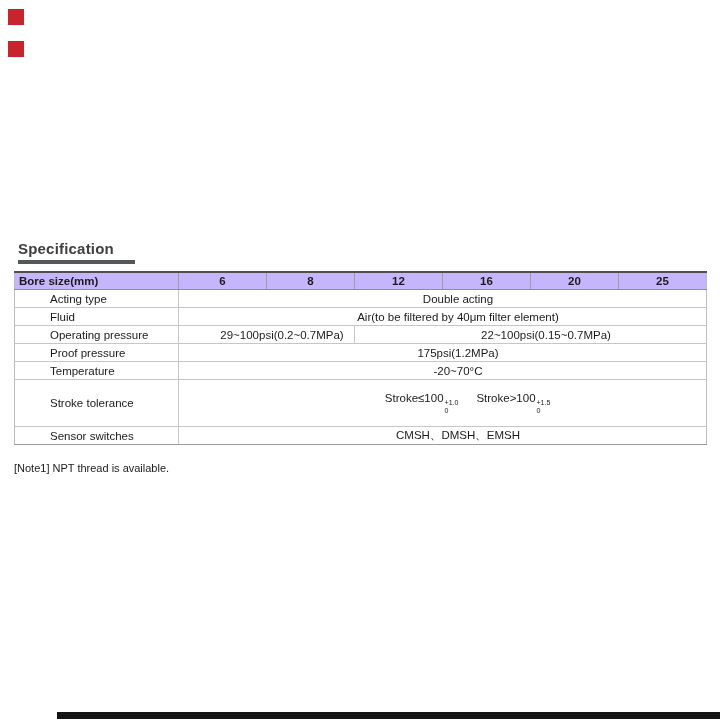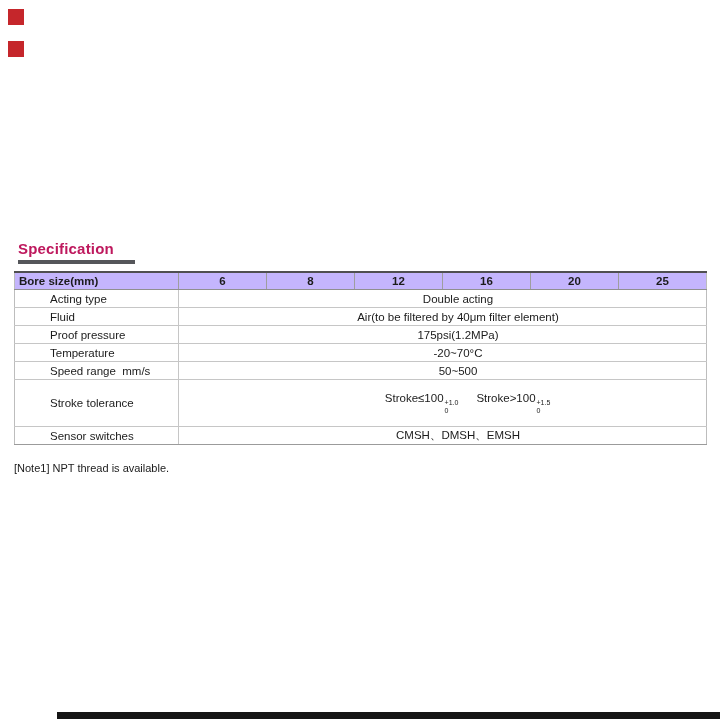--- a/index.html
+++ b/index.html
@@ -12,21 +12,21 @@
     overflow:hidden;
   }
   .red-square {
     position:absolute; left:8px; width:16px; height:16px;
   }
   #red-square-1 { top:9px; }
   #red-square-2 { top:41px; }
 
   .heading-wrap { position:absolute; left:18px; top:240px; }
   .heading {
-    font-size:15px; font-weight:bold; color:#be185d;
+    font-size:15px; font-weight:bold; color:#404040;
     letter-spacing:0.2px; margin:0;
   }
   .heading-underline {
     width:117px; height:4px; margin-top:3px;
   }
 
   table.spec {
     position:absolute; left:14px; top:271px;
     width:693px;
     border-collapse:collapse;
@@ -114,35 +114,36 @@
   <tr class="row">
     <td class="lbl">Acting type</td>
     <td class="val last" colspan="6">Double acting</td>
   </tr>
 
   <tr class="row">
     <td class="lbl">Fluid</td>
     <td class="val last" colspan="6">Air(to be filtered by 40μm filter element)</td>
   </tr>
 
+  <tr class="row">
+    <td class="lbl">Operating pressure</td>
+    <td class="val split" colspan="2">29~100psi(0.2~0.7MPa)</td>
+    <td class="val last" colspan="4">22~100psi(0.15~0.7MPa)</td>
+  </tr>
 
   <tr class="row">
     <td class="lbl">Proof pressure</td>
     <td class="val last" colspan="6">175psi(1.2MPa)</td>
   </tr>
 
   <tr class="row">
     <td class="lbl">Temperature</td>
     <td class="val last" colspan="6">-20~70°C</td>
   </tr>
 
-  <tr class="row">
-    <td class="lbl">Speed range  mm/s</td>
-    <td class="val last" colspan="6">50~500</td>
-  </tr>
 
   <tr class="row">
     <td class="lbl">Stroke tolerance</td>
     <td class="val last" colspan="6">
       <span>Stroke≤100</span><span class="tol"><span>+1.0</span><span>0</span></span><span class="tol-gap"></span><span>Stroke&gt;100</span><span class="tol"><span>+1.5</span><span>0</span></span>
     </td>
   </tr>
 
 
   <tr class="row">

